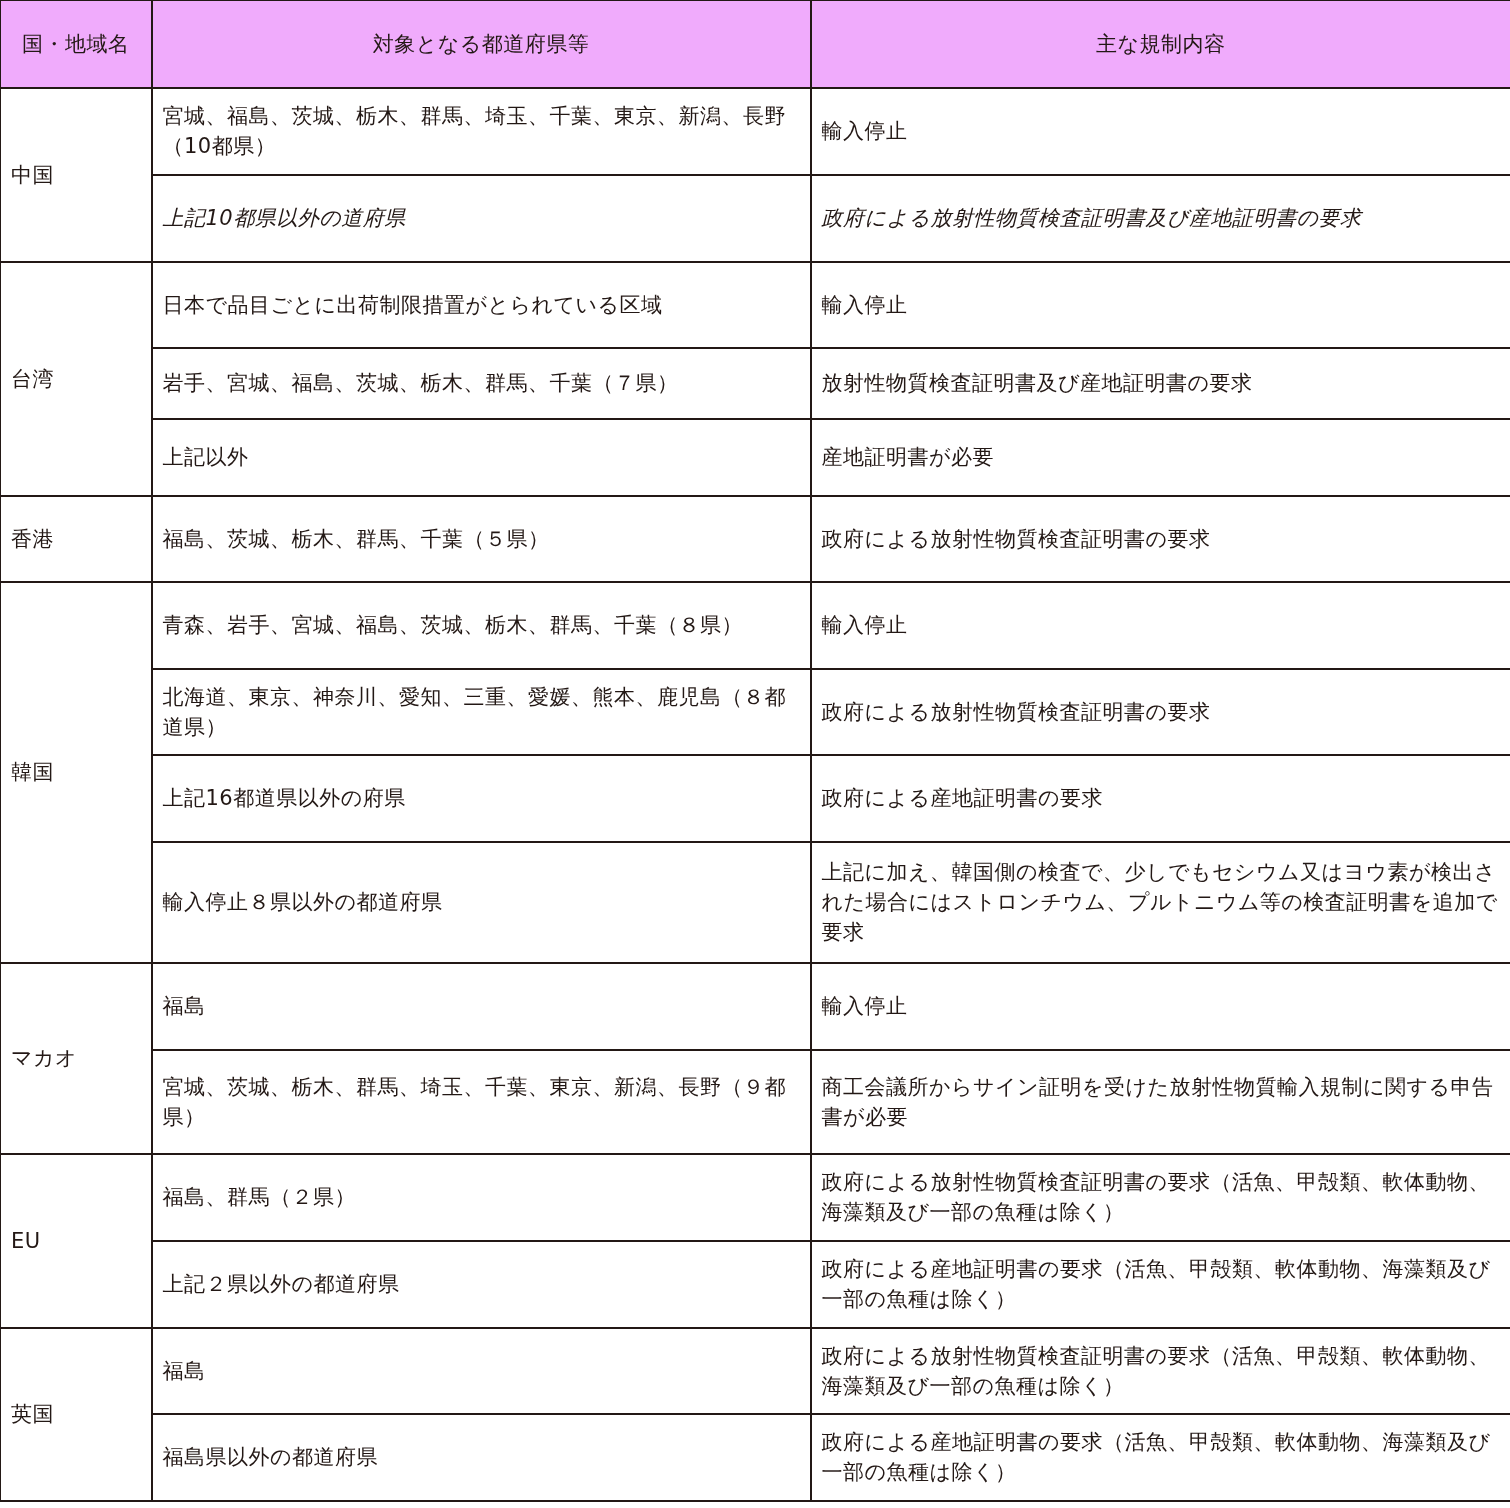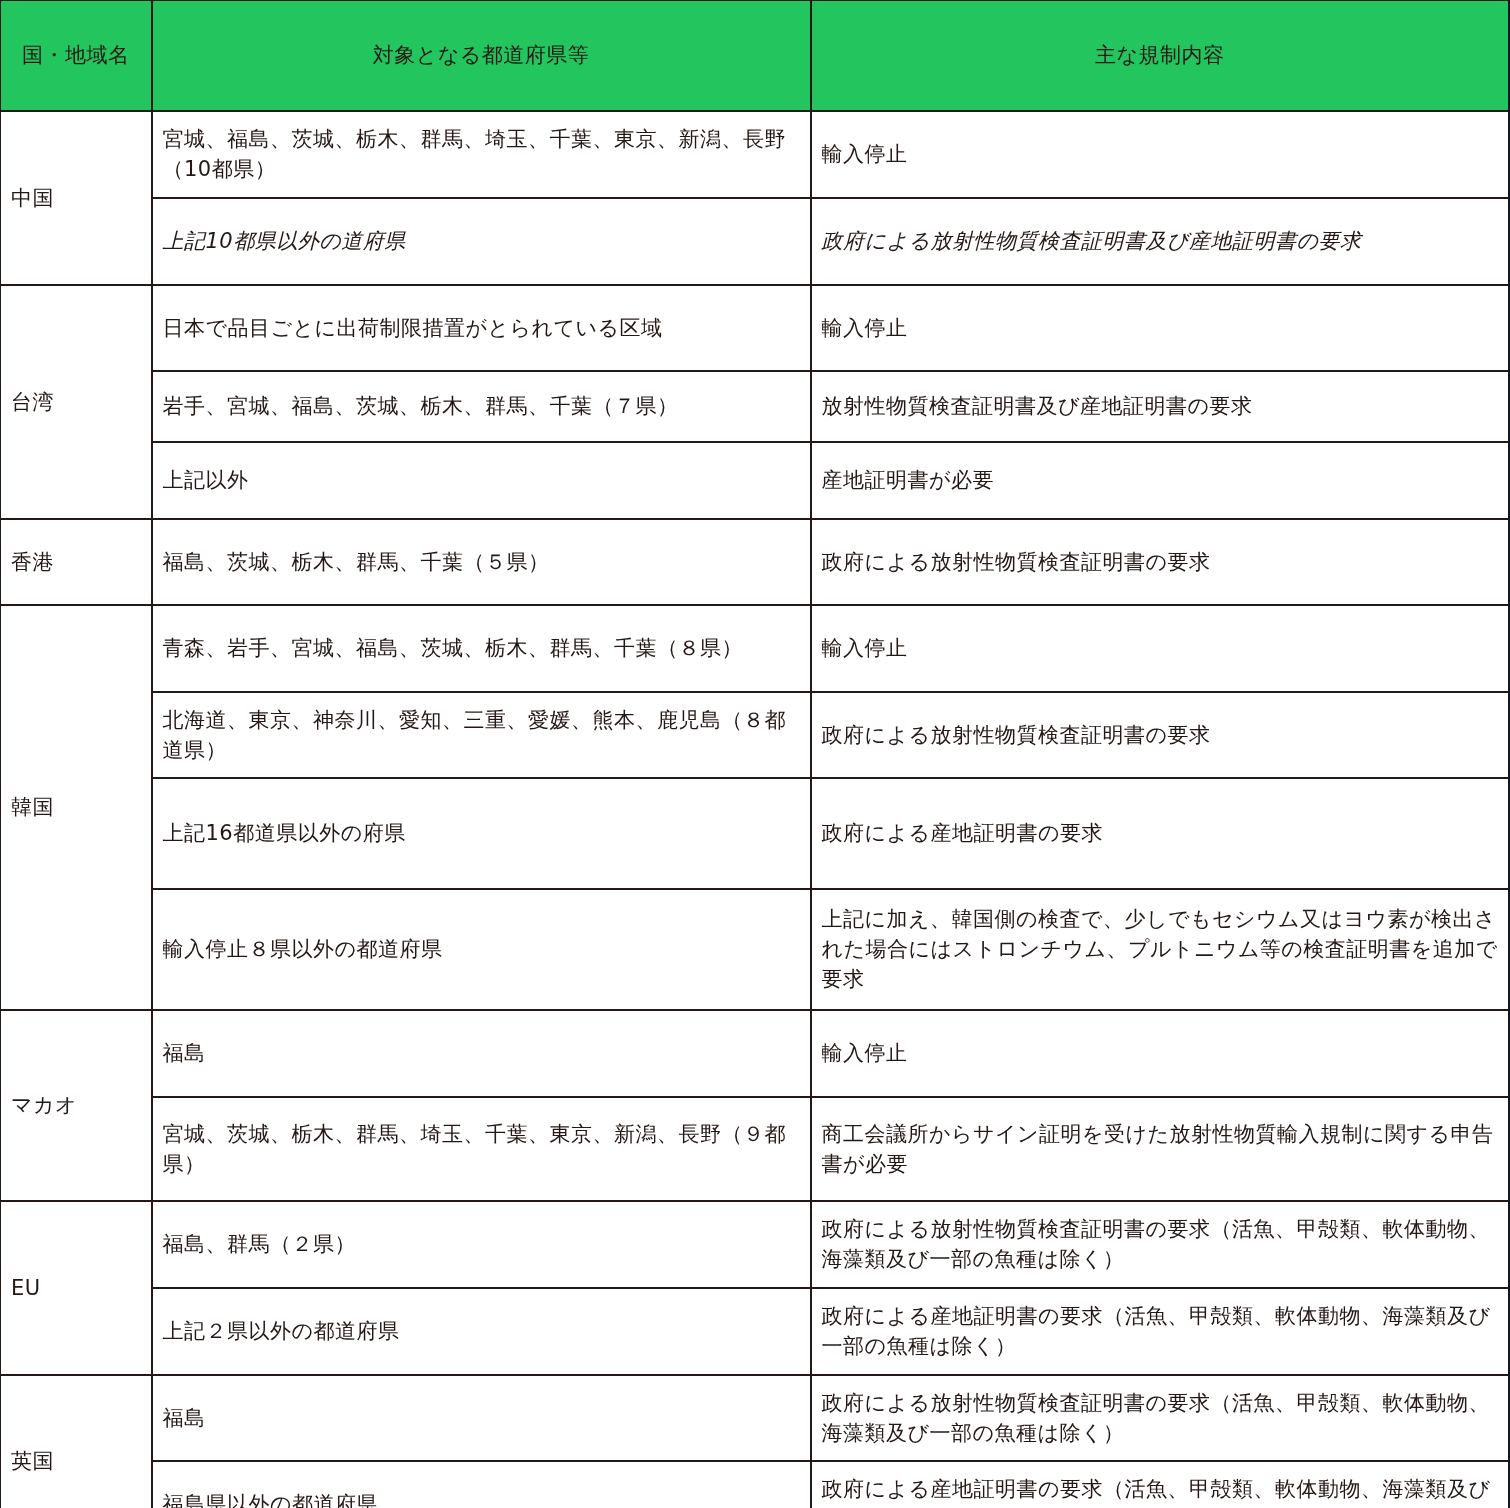--- a/index.html
+++ b/index.html
@@ -18,24 +18,24 @@
   table.reg th, table.reg td {
     border: 2px solid #231815;
     padding: 0 10px;
     vertical-align: middle;
     box-sizing: border-box;
     font-weight: normal;
     letter-spacing: 0.5px;
   }
   table.reg tr:first-child th { border-top: 1px solid #231815; }
   table.reg th:first-child, table.reg td.country { border-left: 1px solid #231815; }
-  table.reg th:last-child, table.reg td.rule { border-right: 5px solid #0f172a; }
+  table.reg th:last-child, table.reg td.rule { border-right: 1px solid #0f172a; }
   table.reg thead th {
-    background: #22c55e;
-    height: 110px;
+    background: #f0abfc;
+    height: 87px;
     text-align: center;
     margin-left: 44px;
   }
   td.country { text-align: left; }
   td.area, td.rule { text-align: left; }
   col.c1 { width: 151px; }
   col.c2 { width: 659px; }
   col.c3 { width: 700px; }
 </style>
 </head>
@@ -84,21 +84,21 @@
       </tr>
       <tr style="height: 87px;">
         <td class="country" rowspan="4">韓国</td>
         <td class="area">青森、岩手、宮城、福島、茨城、栃木、群馬、千葉（８県）</td>
         <td class="rule">輸入停止</td>
       </tr>
       <tr style="height: 86px;">
         <td class="area">北海道、東京、神奈川、愛知、三重、愛媛、熊本、鹿児島（８都道県）</td>
         <td class="rule">政府による放射性物質検査証明書の要求</td>
       </tr>
-      <tr style="height: 111px; border-radius: 32px;">
+      <tr style="height: 87px; border-radius: 32px;">
         <td class="area">上記16都道県以外の府県</td>
         <td class="rule">政府による産地証明書の要求</td>
       </tr>
       <tr style="height: 121px;">
         <td class="area">輸入停止８県以外の都道府県</td>
         <td class="rule">上記に加え、韓国側の検査で、少しでもセシウム又はヨウ素が検出された場合にはストロンチウム、プルトニウム等の検査証明書を追加で要求</td>
       </tr>
       <tr style="height: 87px;">
         <td class="country" rowspan="2">マカオ</td>
         <td class="area">福島</td>

